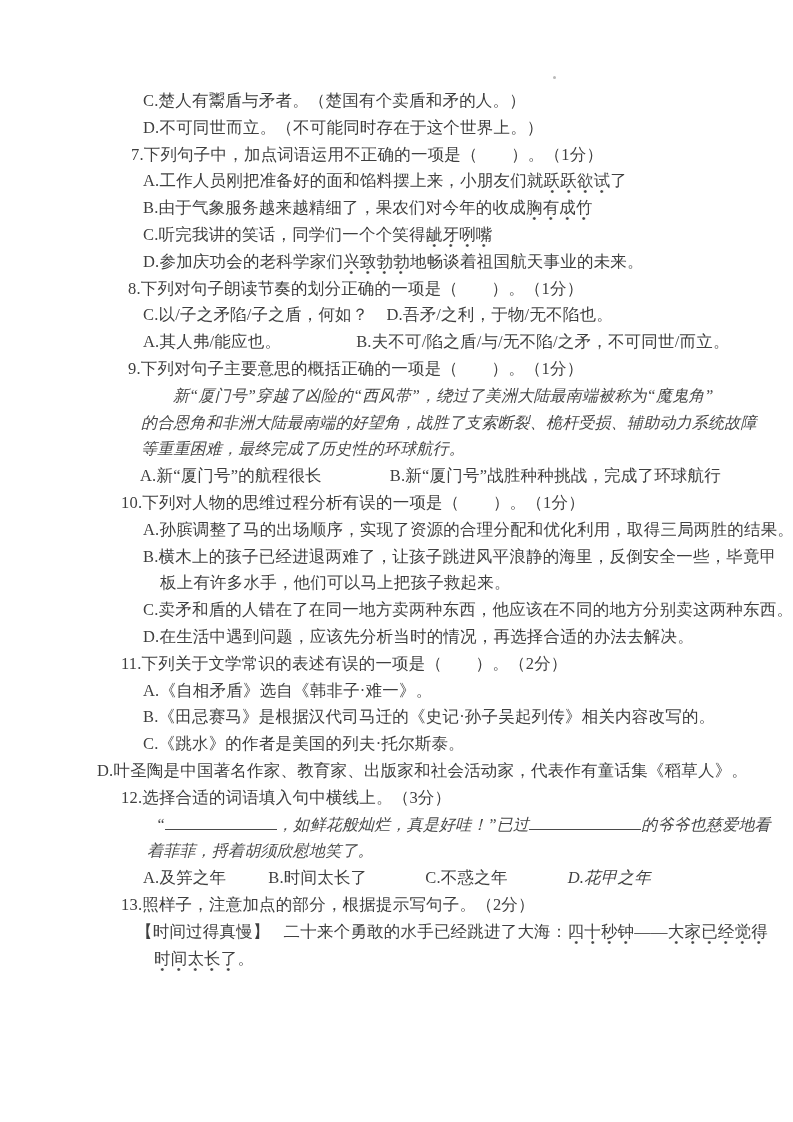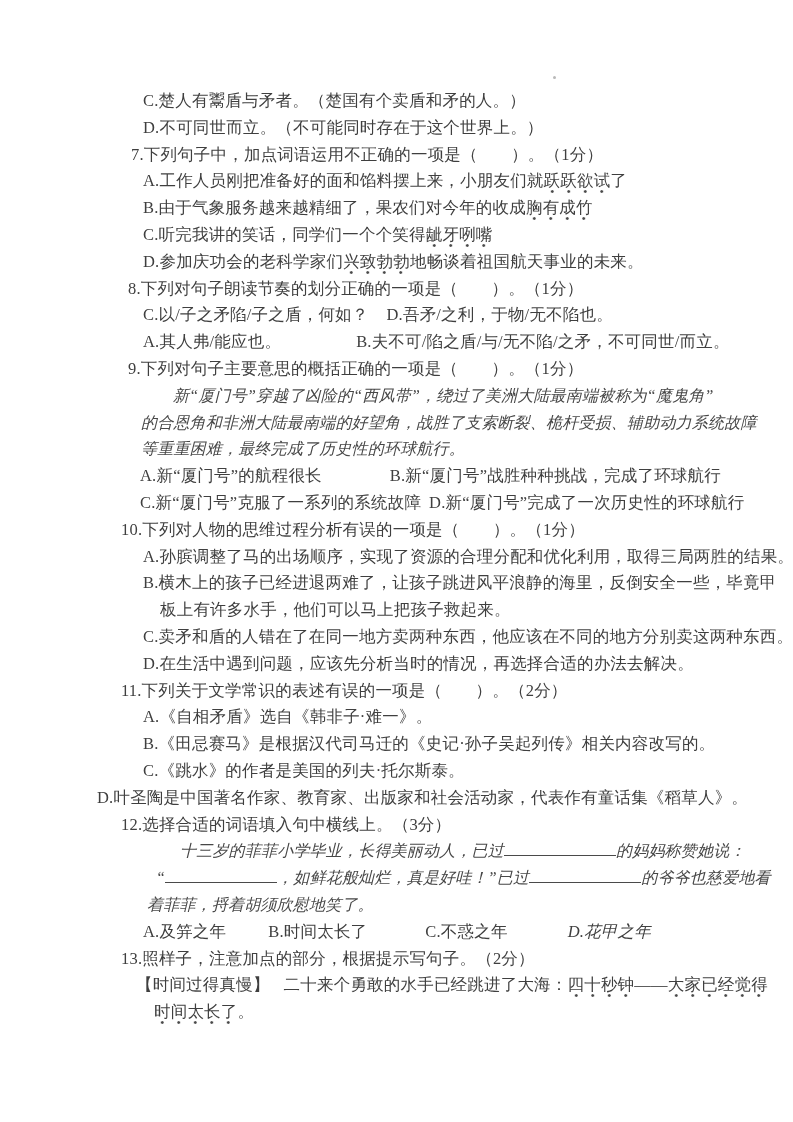--- a/index.html
+++ b/index.html
@@ -62,34 +62,32 @@
       <div class="line" style="padding-left: 103px;"><span>C.听完我讲的笑话，同学们一个个笑得</span><span class="dotted">龇牙咧嘴</span></div>
       <div class="line" style="padding-left: 103px;"><span>D.参加庆功会的老科学家们</span><span class="dotted">兴致勃勃</span><span>地畅谈着祖国航天事业的未来。</span></div>
       <div class="line" style="padding-left: 88px;"><span>8.下列对句子朗读节奏的划分正确的一项是（　　）。（1分）</span></div>
       <div class="line" style="padding-left: 103px;"><span>C.以/子之矛陷/子之盾，何如？</span><span style="margin-left: 18px;">D.吾矛/之利，于物/无不陷也。</span></div>
       <div class="line" style="padding-left: 103px;"><span>A.其人弗/能应也。</span><span style="margin-left: 75px;">B.夫不可/陷之盾/与/无不陷/之矛，不可同世/而立。</span></div>
       <div class="line" style="padding-left: 88px;"><span>9.下列对句子主要意思的概括正确的一项是（　　）。（1分）</span></div>
       <div class="line kai" style="padding-left: 133px;"><span>新“厦门号”穿越了凶险的“西风带”，绕过了美洲大陆最南端被称为“魔鬼角”</span></div>
       <div class="line kai" style="padding-left: 101px;"><span>的合恩角和非洲大陆最南端的好望角，战胜了支索断裂、桅杆受损、辅助动力系统故障</span></div>
       <div class="line kai" style="padding-left: 101px;"><span>等重重困难，最终完成了历史性的环球航行。</span></div>
       <div class="line" style="padding-left: 100px;"><span>A.新“厦门号”的航程很长</span><span style="margin-left: 68px;">B.新“厦门号”战胜种种挑战，完成了环球航行</span></div>
-      <div class="line" style="padding-left: 100px;"><span>C.新“厦门号”克服了一系列的系统故障</span><span style="margin-left: 8px;">D.新“厦门号”完成了一次历史性的环球航行</span></div>
       <div class="line" style="padding-left: 81px;"><span>10.下列对人物的思维过程分析有误的一项是（　　）。（1分）</span></div>
       <div class="line" style="padding-left: 103px;"><span>A.孙膑调整了马的出场顺序，实现了资源的合理分配和优化利用，取得三局两胜的结果。</span></div>
       <div class="line" style="padding-left: 103px; text-align: right;"><span>B.横木上的孩子已经进退两难了，让孩子跳进风平浪静的海里，反倒安全一些，毕竟甲</span></div>
       <div class="line" style="padding-left: 120px;"><span>板上有许多水手，他们可以马上把孩子救起来。</span></div>
       <div class="line" style="padding-left: 103px;"><span>C.卖矛和盾的人错在了在同一地方卖两种东西，他应该在不同的地方分别卖这两种东西。</span></div>
       <div class="line" style="padding-left: 103px;"><span>D.在生活中遇到问题，应该先分析当时的情况，再选择合适的办法去解决。</span></div>
       <div class="line" style="padding-left: 81px;"><span>11.下列关于文学常识的表述有误的一项是（　　）。（2分）</span></div>
       <div class="line" style="padding-left: 103px;"><span>A.《自相矛盾》选自《韩非子·难一》。</span></div>
       <div class="line" style="padding-left: 103px;"><span>B.《田忌赛马》是根据汉代司马迁的《史记·孙子吴起列传》相关内容改写的。</span></div>
       <div class="line" style="padding-left: 103px;"><span>C.《跳水》的作者是美国的列夫·托尔斯泰。</span></div>
       <div class="line" style="padding-left: 57px;"><span>D.叶圣陶是中国著名作家、教育家、出版家和社会活动家，代表作有童话集《稻草人》。</span></div>
       <div class="line" style="padding-left: 81px;"><span>12.选择合适的词语填入句中横线上。（3分）</span></div>
-      <div class="line kai" style="padding-left: 140px;"><span>十三岁的菲菲小学毕业，长得美丽动人，已过</span><span class="blank" style="width: 112px;"></span><span>的妈妈称赞她说：</span></div>
       <div class="line kai" style="padding-left: 116px;"><span>“</span><span class="blank" style="width: 112px;"></span><span>，如鲜花般灿烂，真是好哇！”已过</span><span class="blank" style="width: 112px;"></span><span>的爷爷也慈爱地看</span></div>
       <div class="line kai" style="padding-left: 107px;"><span>着菲菲，捋着胡须欣慰地笑了。</span></div>
       <div class="line" style="padding-left: 103px;"><span>A.及笄之年</span><span style="margin-left: 42px;">B.时间太长了</span><span style="margin-left: 58px;">C.不惑之年</span><span style="margin-left: 60px; font-style: italic;">D.花甲之年</span></div>
       <div class="line" style="padding-left: 81px;"><span>13.照样子，注意加点的部分，根据提示写句子。（2分）</span></div>
       <div class="line" style="padding-left: 96px;"><span>【时间过得真慢】</span><span style="margin-left: 14px;">二十来个勇敢的水手已经跳进了大海：</span><span class="dotted">四十秒钟</span><span>——</span><span class="dotted">大家已经觉得</span></div>
       <div class="line" style="padding-left: 114px;"><span class="dotted">时间太长了</span><span>。</span></div>
     </div>
 </div>
 
 </body></html>

